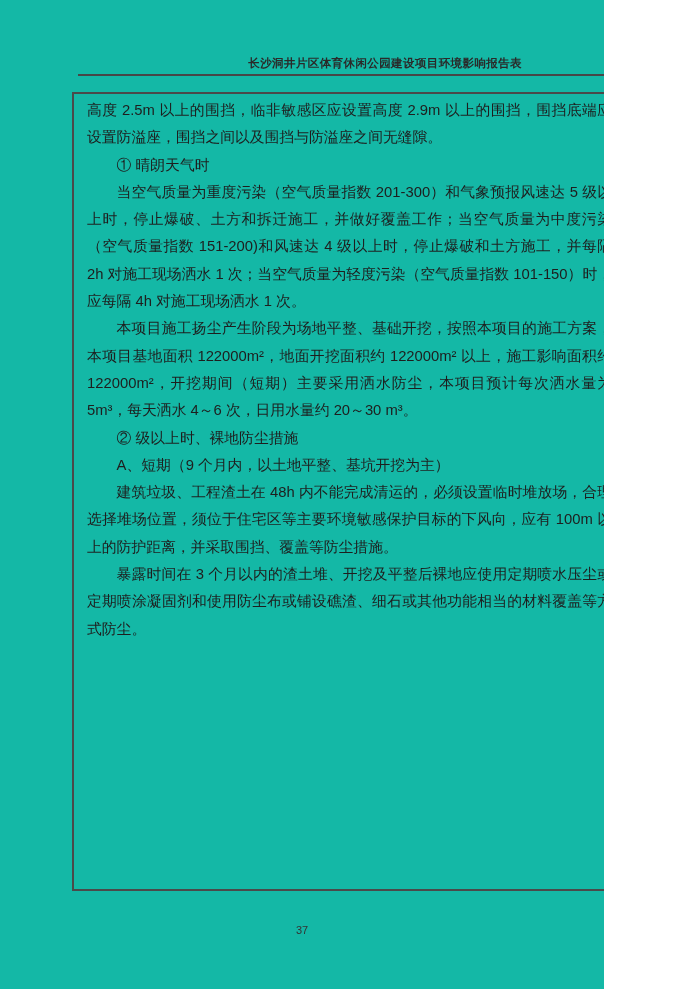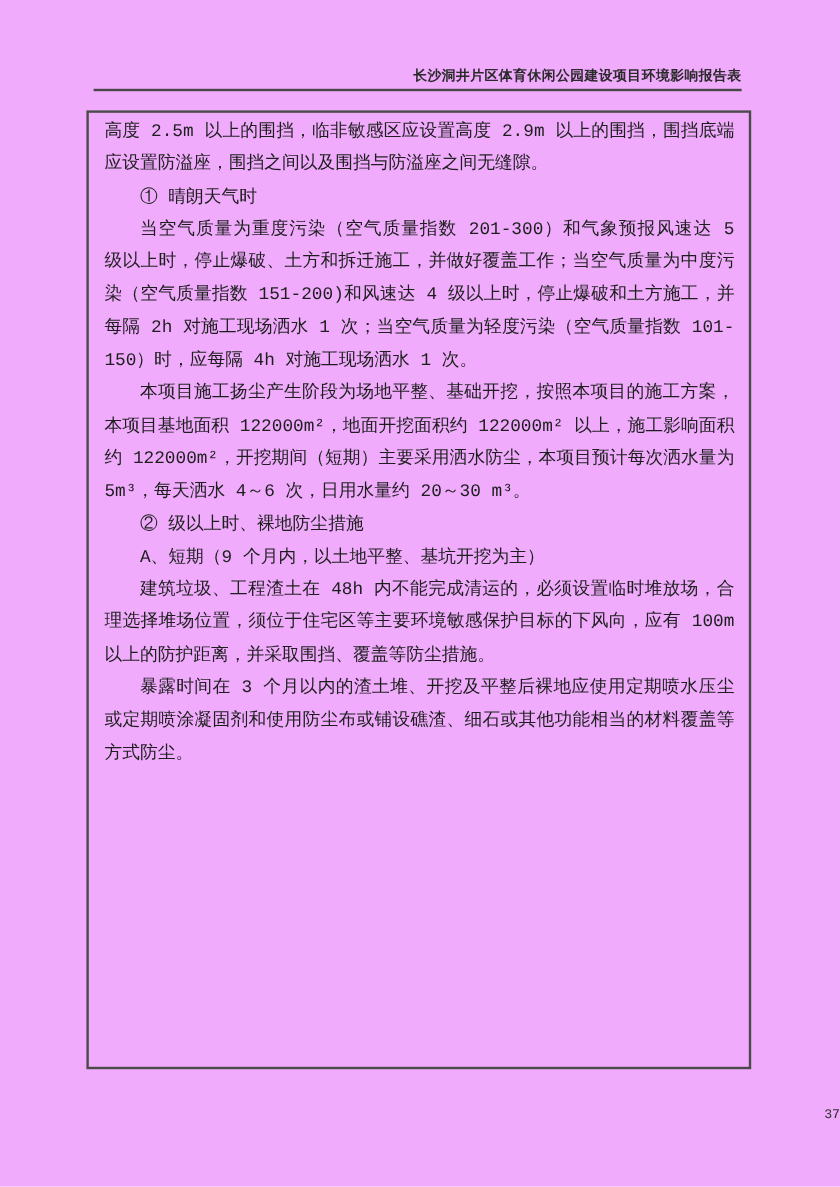--- a/index.html
+++ b/index.html
@@ -2,24 +2,24 @@
 <html lang="zh"><head>
 <meta charset="utf-8">
 <style>
   html, body {
     margin: 0;
     padding: 0;
     background: #ffffff;
   }
   .page {
     position: relative;
-    width: 700px;
+    width: 604px;
     height: 989px;
-    background: #f0abfc;
-    font-family: Liberation Mono, monospace;
+    background: #14b8a6;
+    font-family: Liberation Sans, sans-serif;
     color: #1e1e1e;
     overflow: hidden;
   }
   .header-title {
     position: absolute;
     top: 56px;
     left: 0;
     right: 82px;
     text-align: right;
     font-size: 11.5px;
@@ -56,21 +56,21 @@
     color: #1e1e1e;
   }
   .content-box p.indent {
     text-indent: 2em;
   }
   .footer {
     position: absolute;
     top: 924px;
     left: 0;
     width: 100%;
-    text-align: right;
+    text-align: center;
     font-size: 11px;
     color: #333333;
   }
 </style>
 </head>
 <body>
 
 <div class="page">
 
   <div class="header-title">长沙洞井片区体育休闲公园建设项目环境影响报告表</div>

